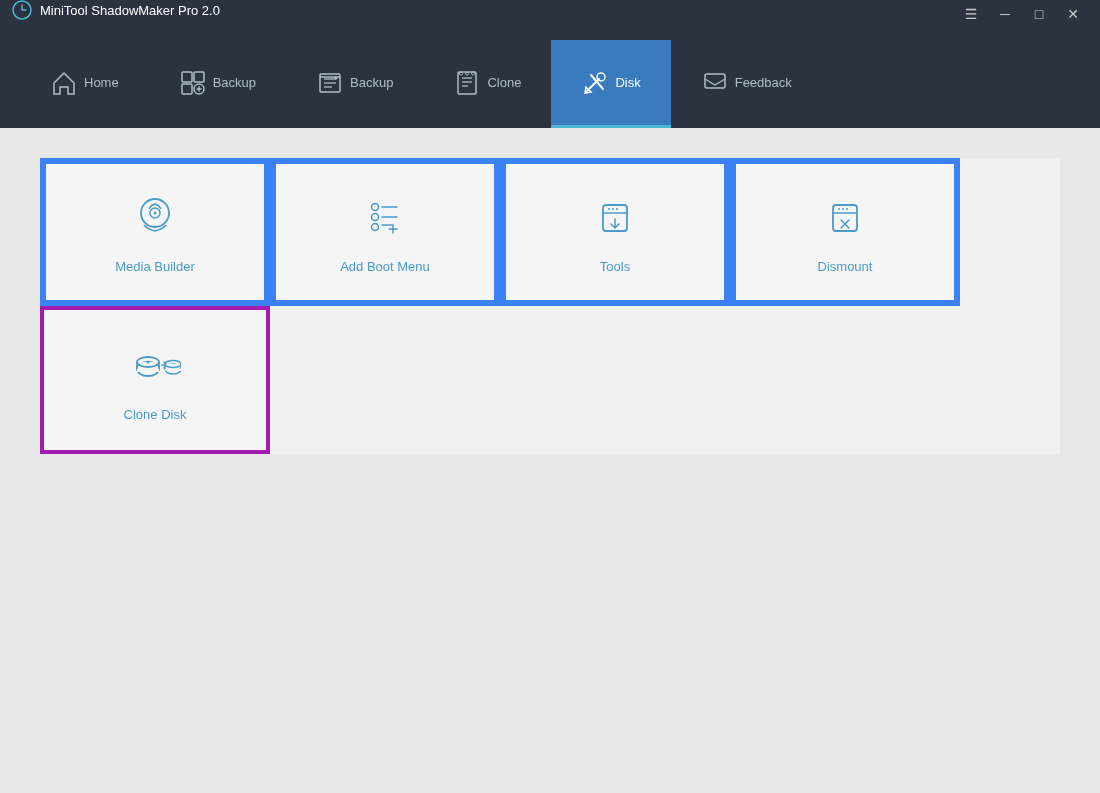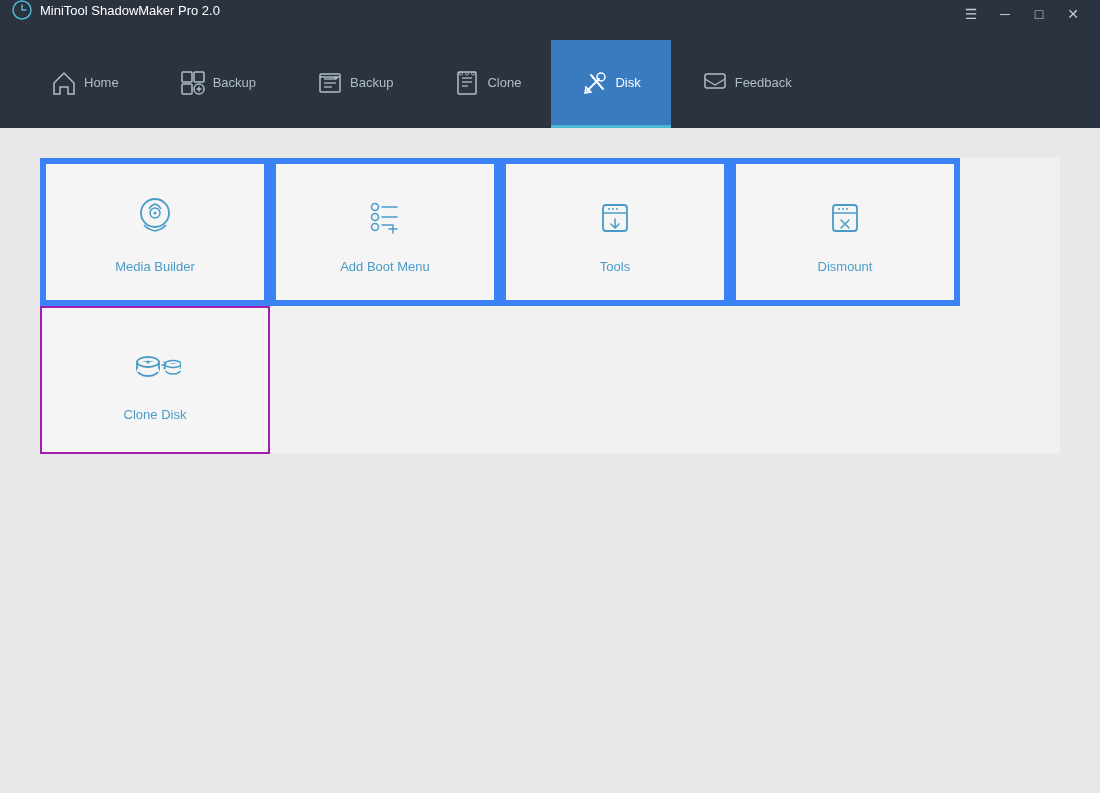--- a/index.html
+++ b/index.html
@@ -102,21 +102,21 @@
       gap: 16px;
       padding: 30px 20px;
       background: #f5f5f5;
       border: 6px solid #3b82f6;
       cursor: pointer;
       width: 230px;
       height: 148px;
       flex-shrink: 0;
     }
     .tool-card.selected {
-      border: 2px solid #a21caf;
+      border: 4px solid #a21caf;
       background: #f5f5f5;
     }
     .tool-card-label {
       color: #4a9bc9;
       font-size: 13px;
       text-align: center;
     }
     .tool-icon {
       display: flex;
       align-items: center;

